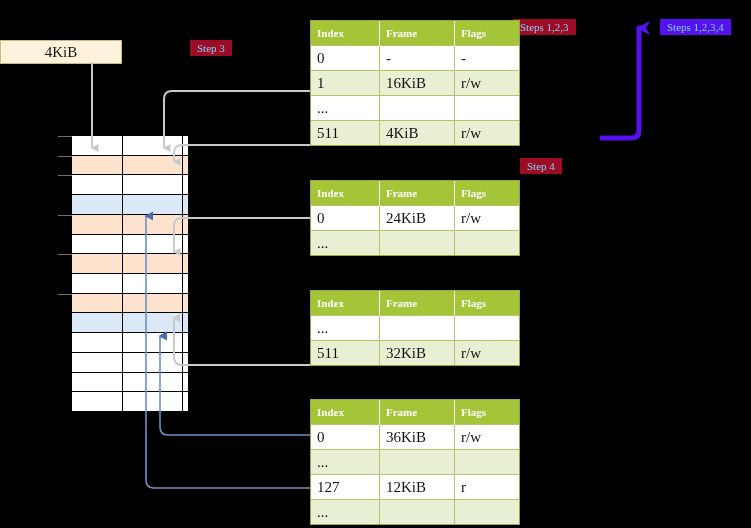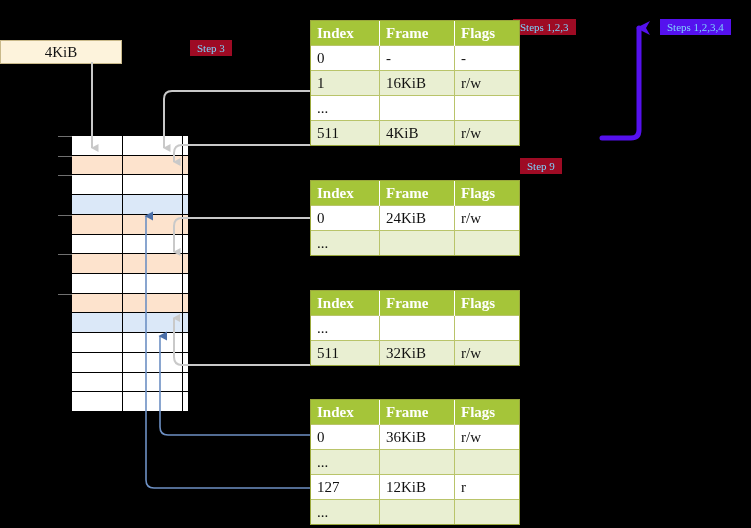--- a/index.html
+++ b/index.html
@@ -4,21 +4,21 @@
 <style>
   html,body{margin:0;padding:0;background:#000;}
   body{width:751px;height:528px;position:relative;overflow:hidden;
        font-family:"Liberation Serif","DejaVu Serif",serif;}
   .abs{position:absolute;}
 
   
   .ptable{position:absolute;border:1px solid #9aa83c;border-collapse:collapse;
           background:#fff;}
   .ptable table{border-collapse:collapse;table-layout:fixed;}
-  .ptable th{background:#a5c539;color:#ffffff;font-weight:bold;font-size:15px;
+  .ptable th{background:#a5c539;color:#ffffff;font-weight:bold;font-size:11px;
              text-align:left;padding:3px 6px;border-right:1px solid #ffffff;
              height:18px;white-space:nowrap;}
   .ptable th:last-child{border-right:none;}
   .ptable td{font-size:15px;color:#111;padding:3px 6px;height:18px;
              border-right:1px solid #b9c46a;border-top:1px solid #b9c46a;
              white-space:nowrap;vertical-align:middle;}
   .ptable td:last-child{border-right:none;}
   .ptable tr.alt td{background:#e9efd2;}
   .ptable tr.plain td{background:#ffffff;}
   .ptable td.hl{background:#ffff99;}
@@ -60,21 +60,21 @@
 <div class="chip red" style="left:190px;top:40px;">
   <span>Step 3</span>
 </div>
 <div class="chip red" style="left:513px;top:19px;">
   <span>Steps 1,2,3</span>
 </div>
 <div class="chip blue" style="left:652px;top:19px;">
   <span>Steps 1,2,3,4</span>
 </div>
 <div class="chip red" style="left:520px;top:158px;">
-  <span>Step 9</span>
+  <span>Step 4</span>
 </div>
 
 <div class="ptable" style="left:310px;top:20px;">
   <table>
     <thead>
       <tr>
         <th class="c-idx">Index</th>
         <th class="c-frm">Frame</th>
         <th class="c-flg">Flags</th>
       </tr>

